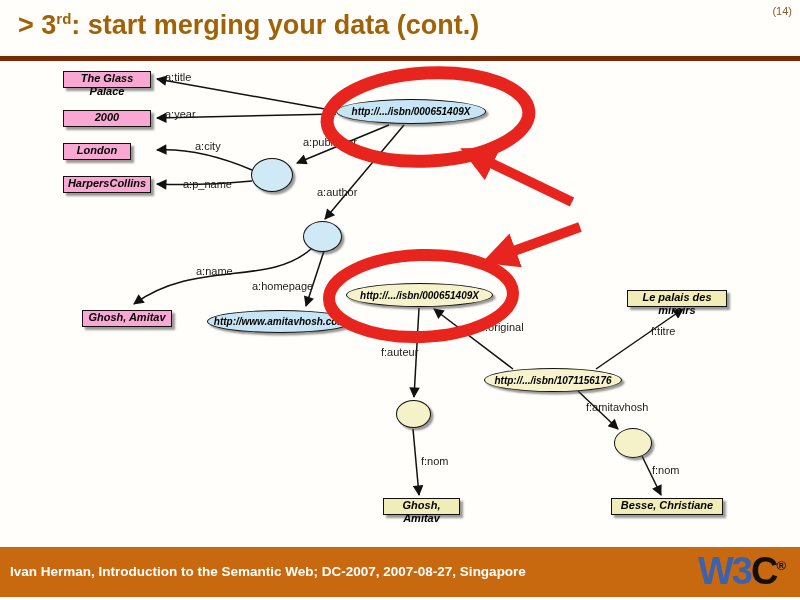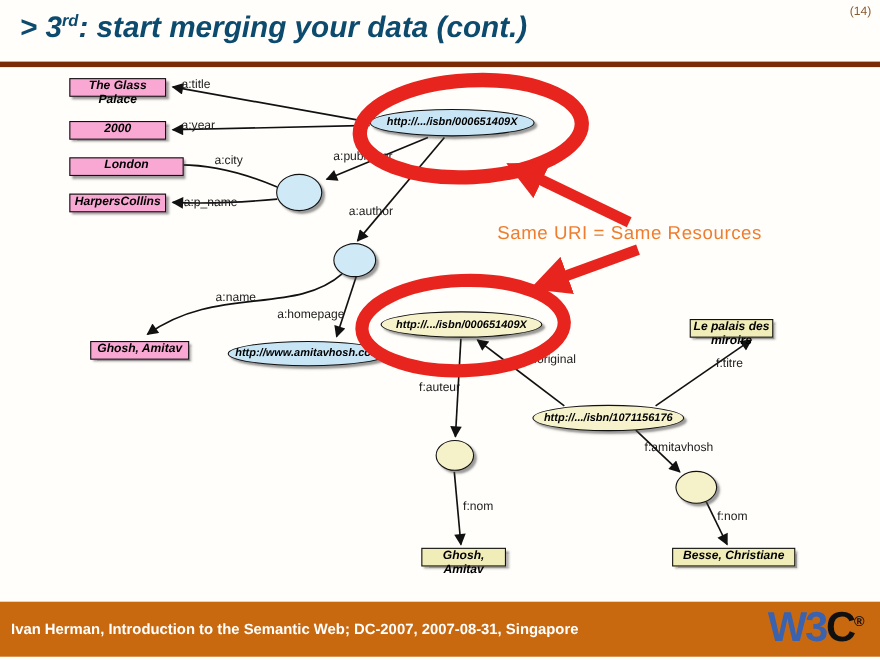--- a/index.html
+++ b/index.html
@@ -2,21 +2,21 @@
 <html><head>
 <meta charset="utf-8">
 <style>
   html,body{margin:0;padding:0;}
   .slide{
     position:relative;width:800px;height:600px;background:#fffefa;overflow:hidden;
     font-family:"Liberation Sans",sans-serif;
   }
   
   .page-num{position:absolute;top:5px;right:8px;font-size:11px;color:#8a5a33;}
-  .title{position:absolute;left:18px;top:10px;font-size:27px;font-weight:bold;color:#0c4a6e;white-space:nowrap;font-style:italic;}
+  .title{position:absolute;left:18px;top:10px;font-size:27px;font-weight:bold;color:#a16207;white-space:nowrap;}
   .title sup{font-size:15px;}
   .rule{position:absolute;left:0;top:56px;width:800px;height:5px;background:#7a2b05;}
   
   .diagram{position:absolute;left:0;top:61px;width:800px;height:484px;}
   svg.lay{position:absolute;left:0;top:0;width:800px;height:484px;}
   .edges{z-index:1;}
   .redlay{z-index:4;pointer-events:none;}
   .node,.elabel{position:absolute;z-index:2;}
   .box{
     box-sizing:border-box;height:17px;border:1.5px solid #111;background:#f9a8d4;
@@ -82,41 +82,41 @@
         <path d="M596,308 L683,248" marker-end="url(#arr)"></path>
         <path d="M419,247 L414,336" marker-end="url(#arr)"></path>
         <path d="M578,330 L618,368" marker-end="url(#arr)"></path>
         <path d="M413,368 L419,434" marker-end="url(#arr)"></path>
         <path d="M642,395 L661,434" marker-end="url(#arr)"></path>
       </g>
     </svg>
 
     <div class="node box" style="left:63px;top:10px;width:88px;">The Glass Palace</div>
     <div class="node box" style="left:63px;top:49px;width:88px;">2000</div>
-    <div class="node box" style="left:63px;top:82px;width:104px;">London</div>
+    <div class="node box" style="left:63px;top:82px;width:68px;">London</div>
     <div class="node box" style="left:63px;top:115px;width:88px;">HarpersCollins</div>
     <div class="node box" style="left:82px;top:249px;width:90px;">Ghosh, Amitav</div>
-    <div class="node box yellow" style="left:627px;top:229px;width:76px;">Le palais des miroirs</div>
+    <div class="node box yellow" style="left:627px;top:229px;width:100px;">Le palais des miroirs</div>
     <div class="node box yellow" style="left:383px;top:437px;width:77px;">Ghosh, Amitav</div>
     <div class="node box yellow" style="left:611px;top:437px;width:112px;">Besse, Christiane</div>
 
     <div class="node ellipse" style="left:336px;top:38px;width:150px;height:25px;">http://.../isbn/000651409X</div>
     <div class="node ellipse" style="left:207px;top:249px;width:146px;height:23px;">http://www.amitavhosh.com</div>
     <div class="node ellipse cream" style="left:346px;top:222px;width:147px;height:24px;">http://.../isbn/000651409X</div>
     <div class="node ellipse cream" style="left:484px;top:307px;width:138px;height:24px;">http://.../isbn/1071156176</div>
 
     <div class="node bnode" style="left:251px;top:97px;width:42px;height:34px;"></div>
     <div class="node bnode" style="left:303px;top:160px;width:39px;height:31px;"></div>
     <div class="node bnode cream" style="left:396px;top:339px;width:35px;height:28px;"></div>
     <div class="node bnode cream" style="left:614px;top:367px;width:38px;height:30px;"></div>
 
     <span class="elabel" style="left:165px;top:10px;">a:title</span>
     <span class="elabel" style="left:165px;top:47px;">a:year</span>
     <span class="elabel" style="left:167px;top:79px;padding-left:28px;">a:city</span>
-    <span class="elabel" style="left:167px;top:117px;">a:p_name</span>
+    <span class="elabel" style="left:167px;top:117px;padding-left:16px;">a:p_name</span>
     <span class="elabel" style="left:303px;top:75px;">a:publisher</span>
     <span class="elabel" style="left:317px;top:125px;">a:author</span>
     <span class="elabel" style="left:196px;top:204px;">a:name</span>
     <span class="elabel" style="left:252px;top:219px;">a:homepage</span>
     <span class="elabel" style="left:482px;top:260px;">f:original</span>
     <span class="elabel" style="left:627px;top:264px;margin-left:24px;">f:titre</span>
     <span class="elabel" style="left:381px;top:285px;">f:auteur</span>
     <span class="elabel" style="left:586px;top:340px;">f:amitavhosh</span>
     <span class="elabel" style="left:421px;top:394px;">f:nom</span>
     <span class="elabel" style="left:652px;top:403px;">f:nom</span>
@@ -127,22 +127,21 @@
           <path d="M0,0 L10,5 L0,10 z" fill="#e8241e"></path>
         </marker>
       </defs>
       <g fill="none" stroke="#e8241e">
         <ellipse cx="428" cy="56" rx="101" ry="44" stroke-width="13" transform="rotate(-3 428 56)"></ellipse>
         <ellipse cx="421" cy="235" rx="92" ry="41" stroke-width="12" transform="rotate(-2 421 235)"></ellipse>
         <line x1="572" y1="141" x2="470" y2="92" stroke-width="10" marker-end="url(#redarr)"></line>
         <line x1="580" y1="166" x2="492" y2="198" stroke-width="10" marker-end="url(#redarr)"></line>
       </g>
     </svg>
-    <span class="same-uri" style="left:452px;top:141px;">Same URI = Same Resources</span>
 
   </div>
 
   <div class="footer">
-    <span class="footer-text">Ivan Herman, Introduction to the Semantic Web; DC-2007, 2007-08-31, Singapore</span>
+    <span class="footer-text">Ivan Herman, Introduction to the Semantic Web; DC-2007, 2007-08-27, Singapore</span>
     <div class="w3c"><span class="w3">W3</span><span class="c">C</span><span class="reg">®</span></div>
   </div>
 
 </div>
 
 </body></html>

